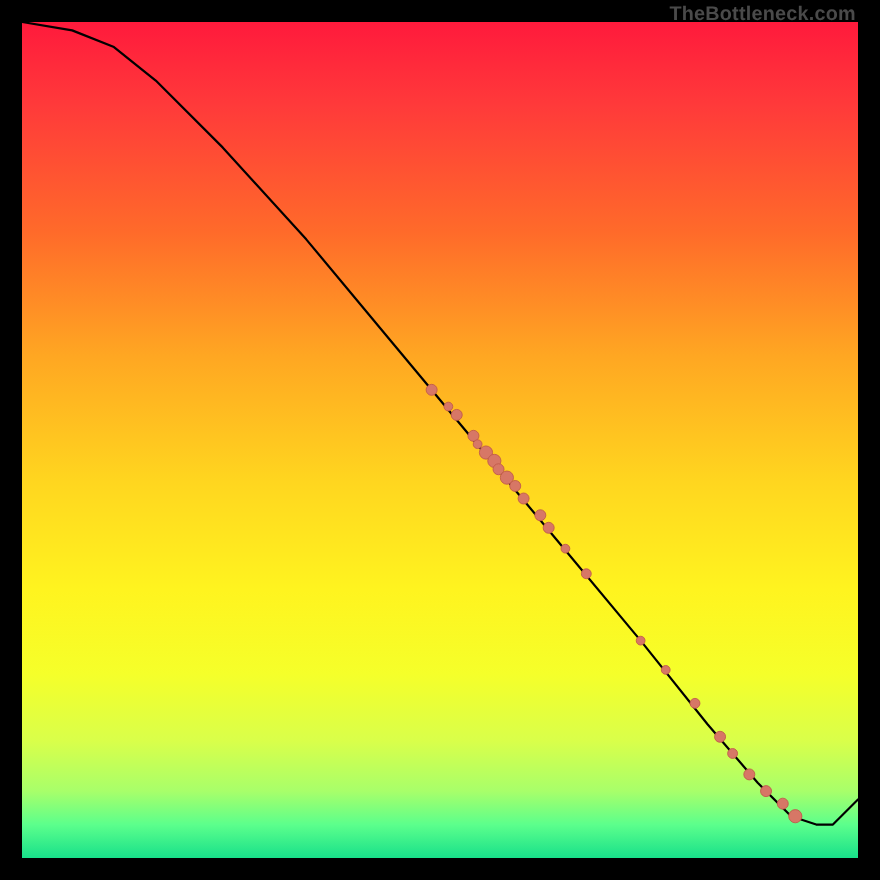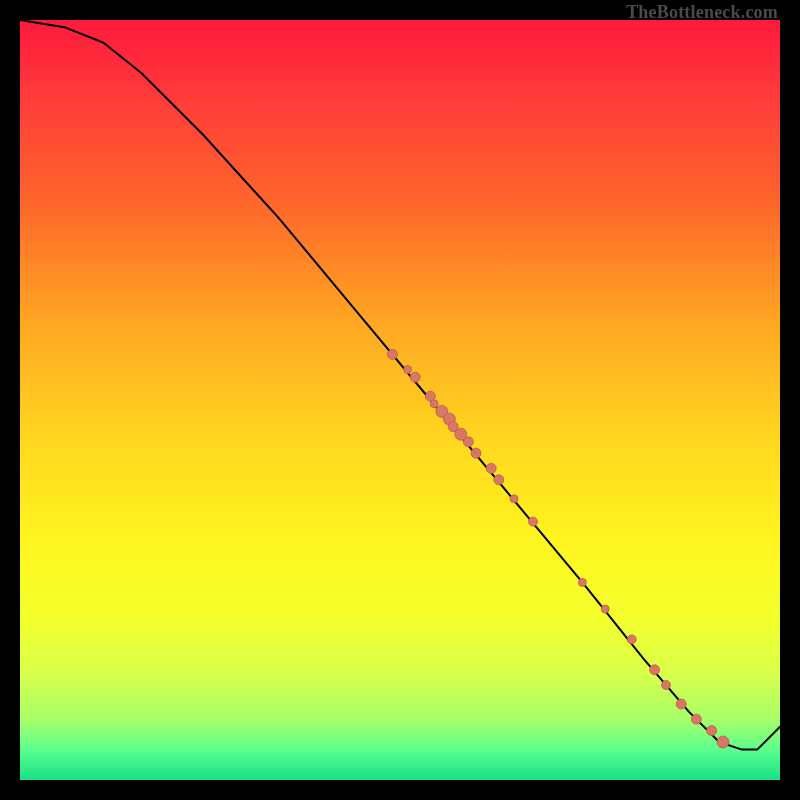--- a/index.html
+++ b/index.html
@@ -9,21 +9,20 @@
     height: 800px;
     overflow: hidden;
     background: #000;
     font-family: Arial, Helvetica, sans-serif;
   }
   .outer {
     position: relative;
     width: 800px;
     height: 800px;
     background: #000;
-    font-family: Liberation Serif, serif;
   }
   .plot-area {
     position: absolute;
     left: 20px;
     top: 20px;
     width: 760px;
     height: 760px;
     
     background: linear-gradient(to bottom,
       #ff1a3c 0%,

